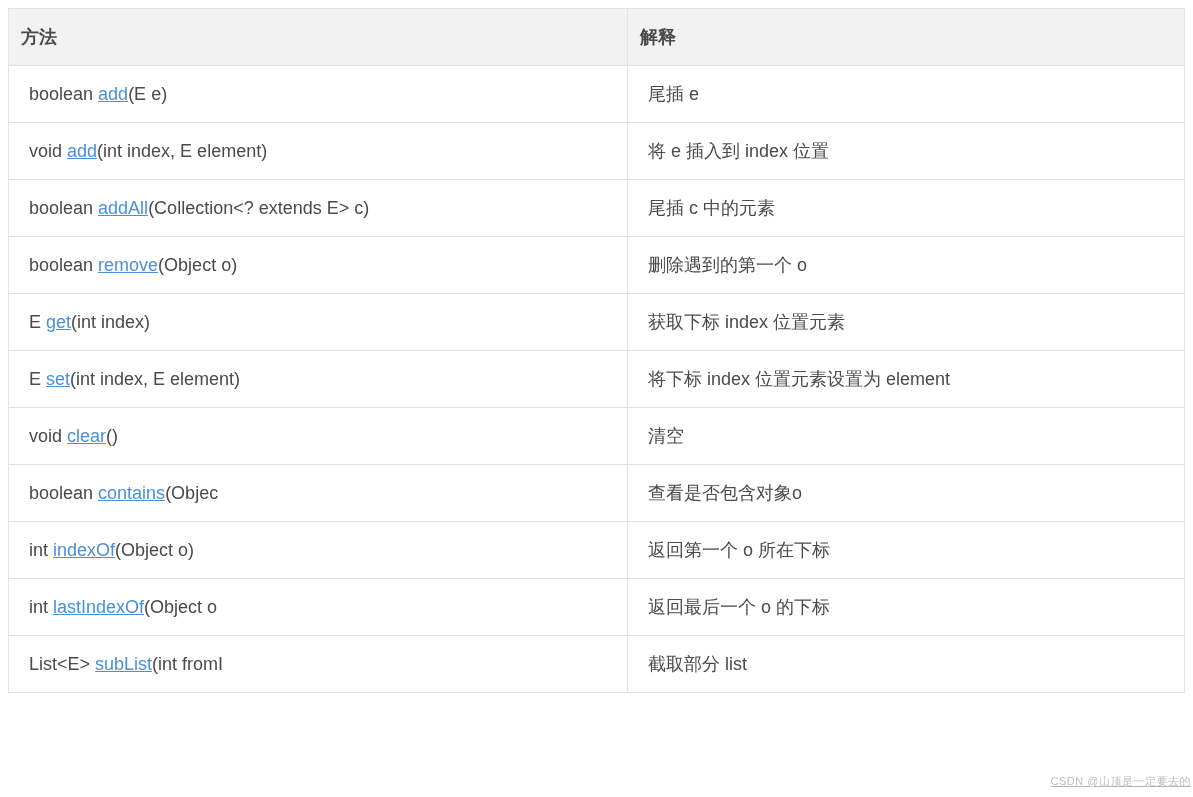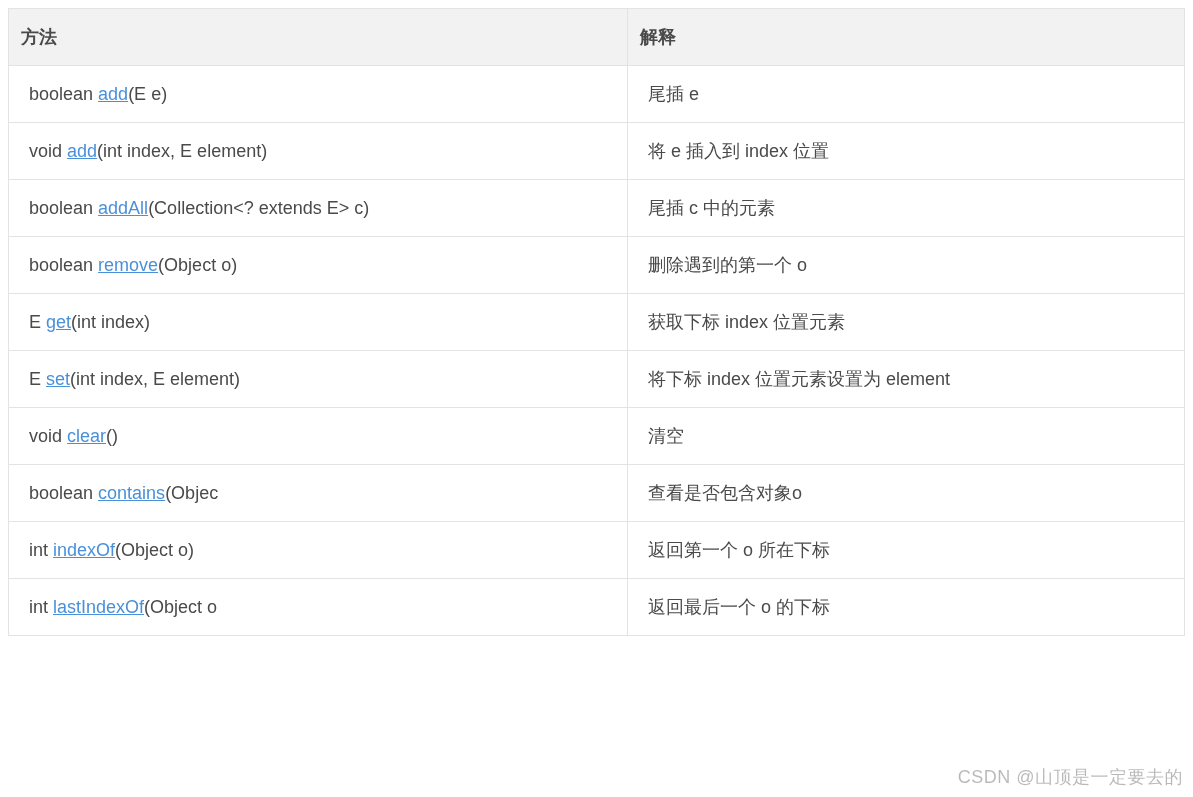--- a/index.html
+++ b/index.html
@@ -29,26 +29,27 @@
     padding-left: 12px;
   }
   td { color: #4a4a4a; }
   a.mlink {
     color: #4a90d9;
     text-decoration: underline;
     cursor: pointer;
   }
   .watermark {
     position: fixed;
-    right: 10px;
+    right: 2px;
     bottom: 8px;
-    font-size: 18px;
+    font-size: 11px;
     color: rgba(0,0,0,0.28);
     pointer-events: none;
     letter-spacing: 0.5px;
+    text-decoration: underline;
   }
 </style>
 </head>
 <body>
 
 <table>
   <thead>
     <tr>
       <th>方法</th>
       <th>解释</th>
@@ -88,16 +89,20 @@
       <td>查看是否包含对象o</td>
     </tr>
     <tr>
       <td><span>int </span><a class="mlink">indexOf</a><span>(Object o)</span></td>
       <td>返回第一个 o 所在下标</td>
     </tr>
     <tr>
       <td><span>int </span><a class="mlink">lastIndexOf</a><span>(Object o</span></td>
       <td>返回最后一个 o 的下标</td>
     </tr>
+    <tr>
+      <td><span>List&lt;E&gt; </span><a class="mlink">subList</a><span>(int fromI</span></td>
+      <td>截取部分 list</td>
+    </tr>
   </tbody>
 </table>
 
 <div class="watermark">CSDN @山顶是一定要去的</div>
 
 </body></html>

